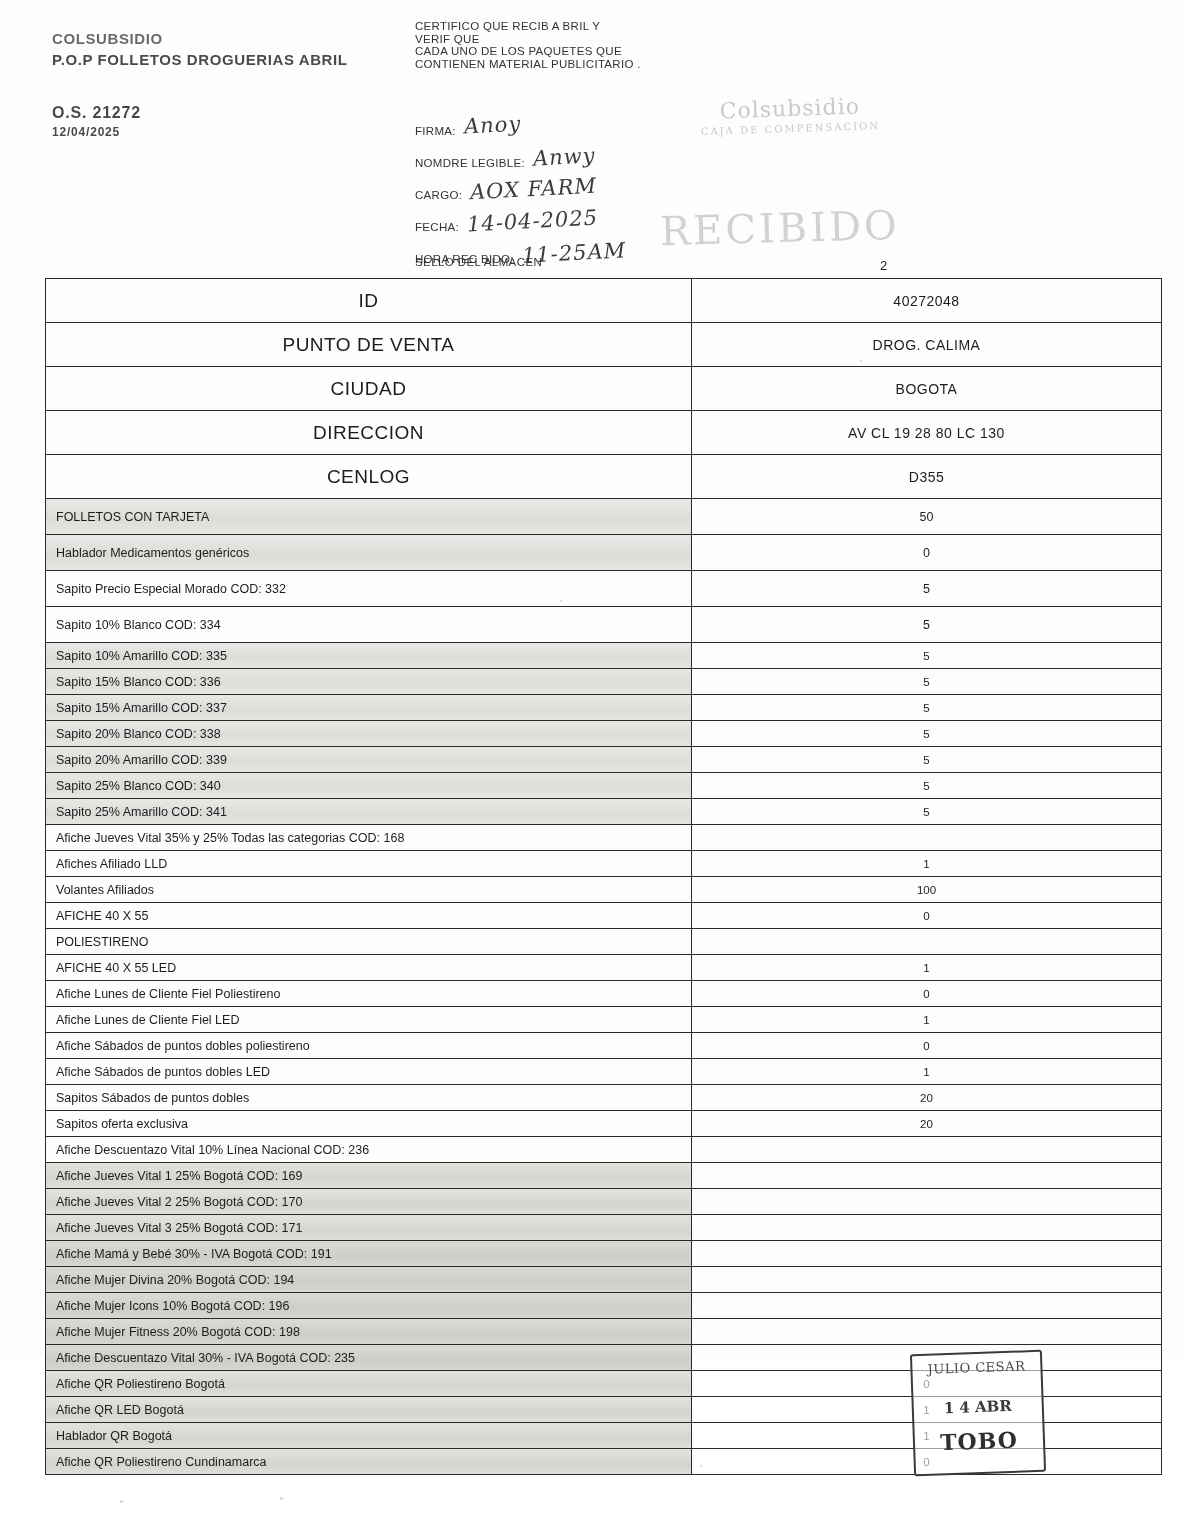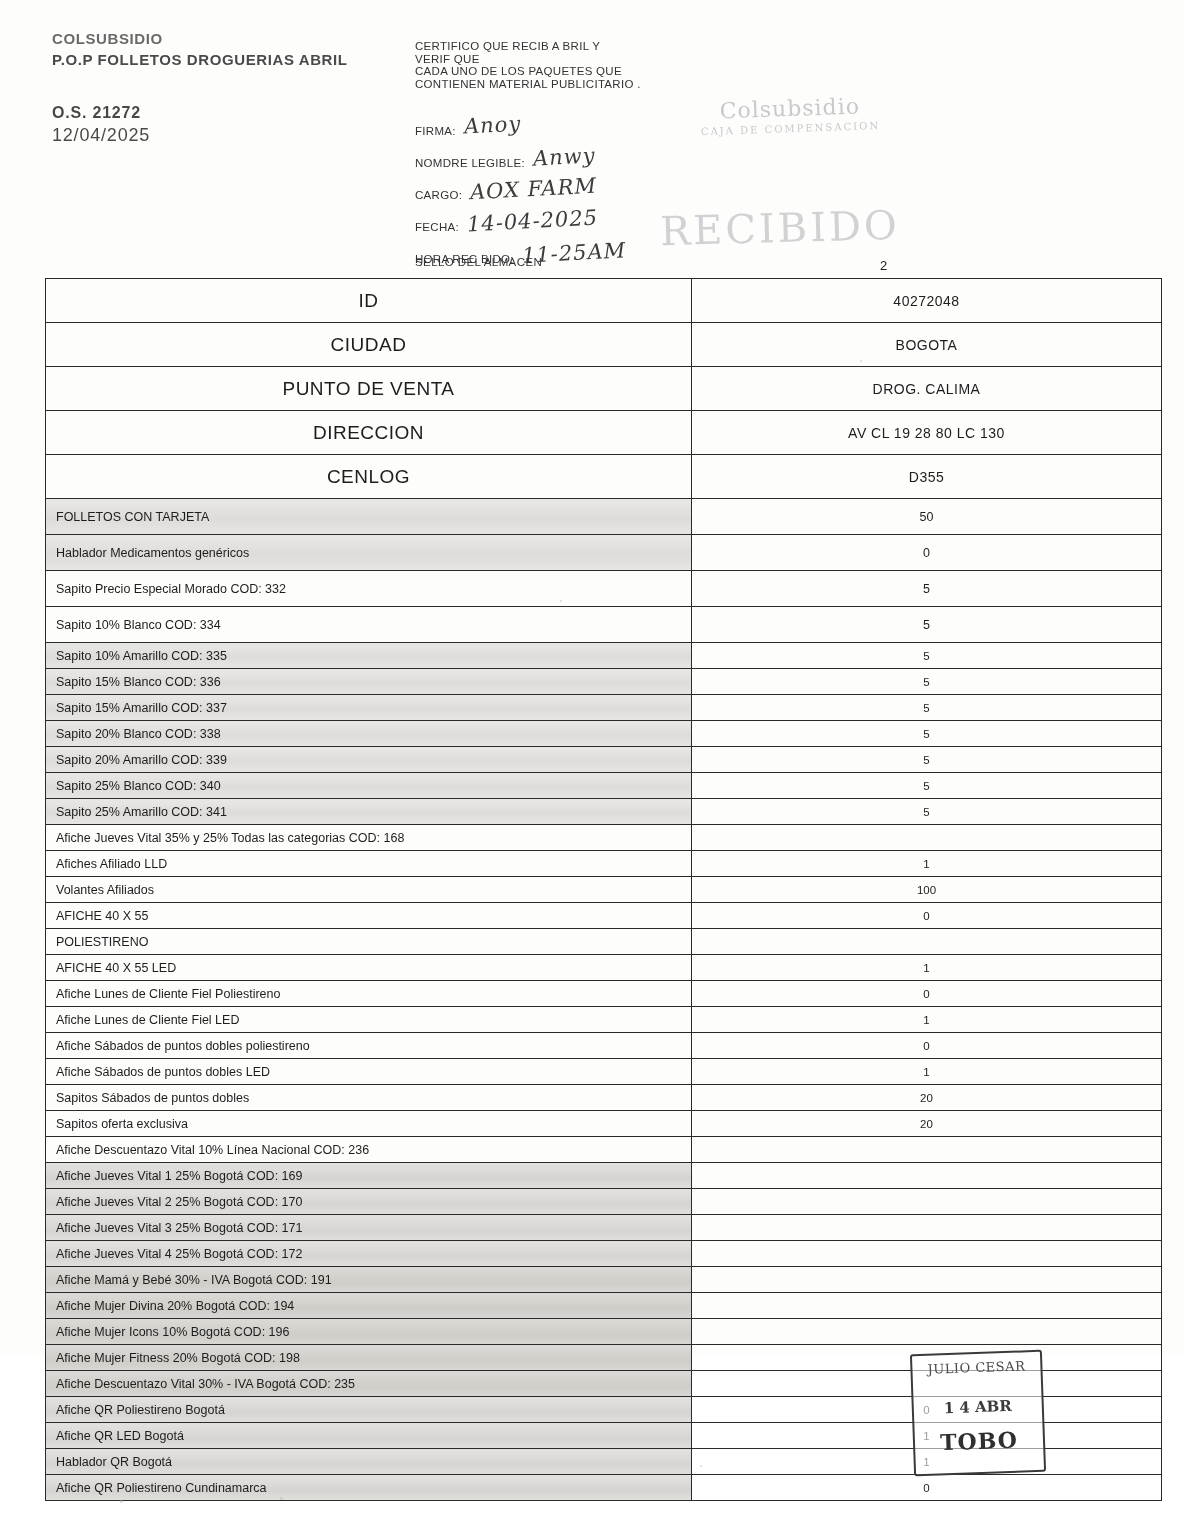--- a/index.html
+++ b/index.html
@@ -41,30 +41,30 @@
     opacity: .7;
   }
   .hdr-left .os {
     margin-top: 36px;
     font-size: 16px;
     letter-spacing: 0.8px;
     font-weight: bold;
     opacity: .8;
   }
   .hdr-left .dt {
-    font-size: 18px;
+    font-size: 12px;
     letter-spacing: 0.8px;
-    font-weight: normal;
+    font-weight: bold;
     opacity: .8;
     margin-top: 3px;
   }
   .hdr-cert {
     position: absolute;
     left: 415px;
-    top: 40px;
+    top: 20px;
     width: 300px;
     font-size: 11.5px;
     line-height: 12.6px;
     letter-spacing: .3px;
     color: #333;
   }
   .hdr-fields {
     position: absolute;
     left: 415px;
     top: 105px;
@@ -273,26 +273,26 @@
   <div class="sello">SELLO DEL ALMACEN</div>
   <div class="pageno">2</div>
 
   <table class="doc">
     <tbody>
       <tr class="big">
         <td class="c-label">ID</td>
         <td class="c-value">40272048</td>
       </tr>
       <tr class="big">
+        <td class="c-label">PUNTO DE VENTA</td>
+        <td class="c-value">DROG. CALIMA</td>
+      </tr>
+      <tr class="big">
         <td class="c-label">CIUDAD</td>
         <td class="c-value">BOGOTA</td>
-      </tr>
-      <tr class="big">
-        <td class="c-label">PUNTO DE VENTA</td>
-        <td class="c-value">DROG. CALIMA</td>
       </tr>
       <tr class="big">
         <td class="c-label">DIRECCION</td>
         <td class="c-value">AV CL 19 28 80 LC 130</td>
       </tr>
       <tr class="big">
         <td class="c-label">CENLOG</td>
         <td class="c-value">D355</td>
       </tr>
 
@@ -451,26 +451,20 @@
       </tr>
       <tr class="sm2 shade2">
         <td class="c-label">
             <span class="lbl-txt">Afiche Jueves Vital 2 25% Bogotá COD: 170</span>
           </td>
         <td class="c-value sm-v"></td>
       </tr>
       <tr class="sm2 shade2">
         <td class="c-label">
             <span class="lbl-txt">Afiche Jueves Vital 3 25% Bogotá COD: 171</span>
-          </td>
-        <td class="c-value sm-v"></td>
-      </tr>
-      <tr class="sm2 shade2">
-        <td class="c-label">
-            <span class="lbl-txt">Afiche Jueves Vital 4 25% Bogotá COD: 172</span>
           </td>
         <td class="c-value sm-v"></td>
       </tr>
       <tr class="sm2 shade3">
         <td class="c-label">
             <span class="lbl-txt">Afiche Mamá y Bebé 30% - IVA Bogotá COD: 191</span>
           </td>
         <td class="c-value sm-v"></td>
       </tr>
       <tr class="sm2 shade3">

